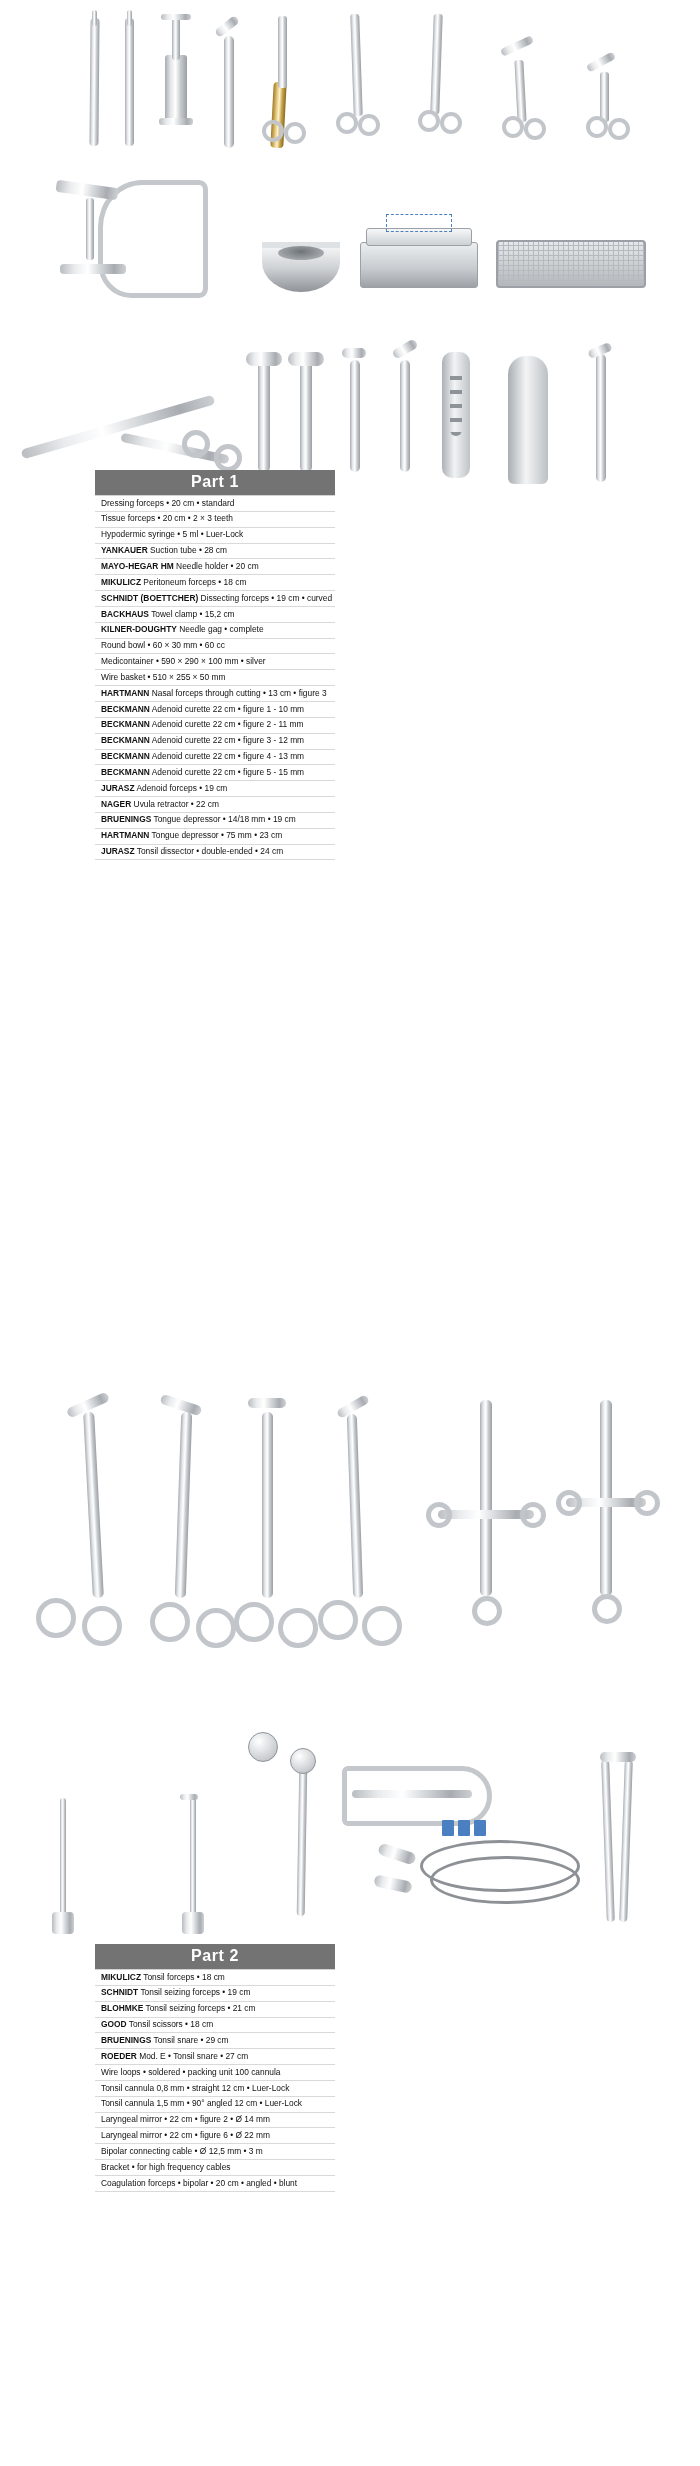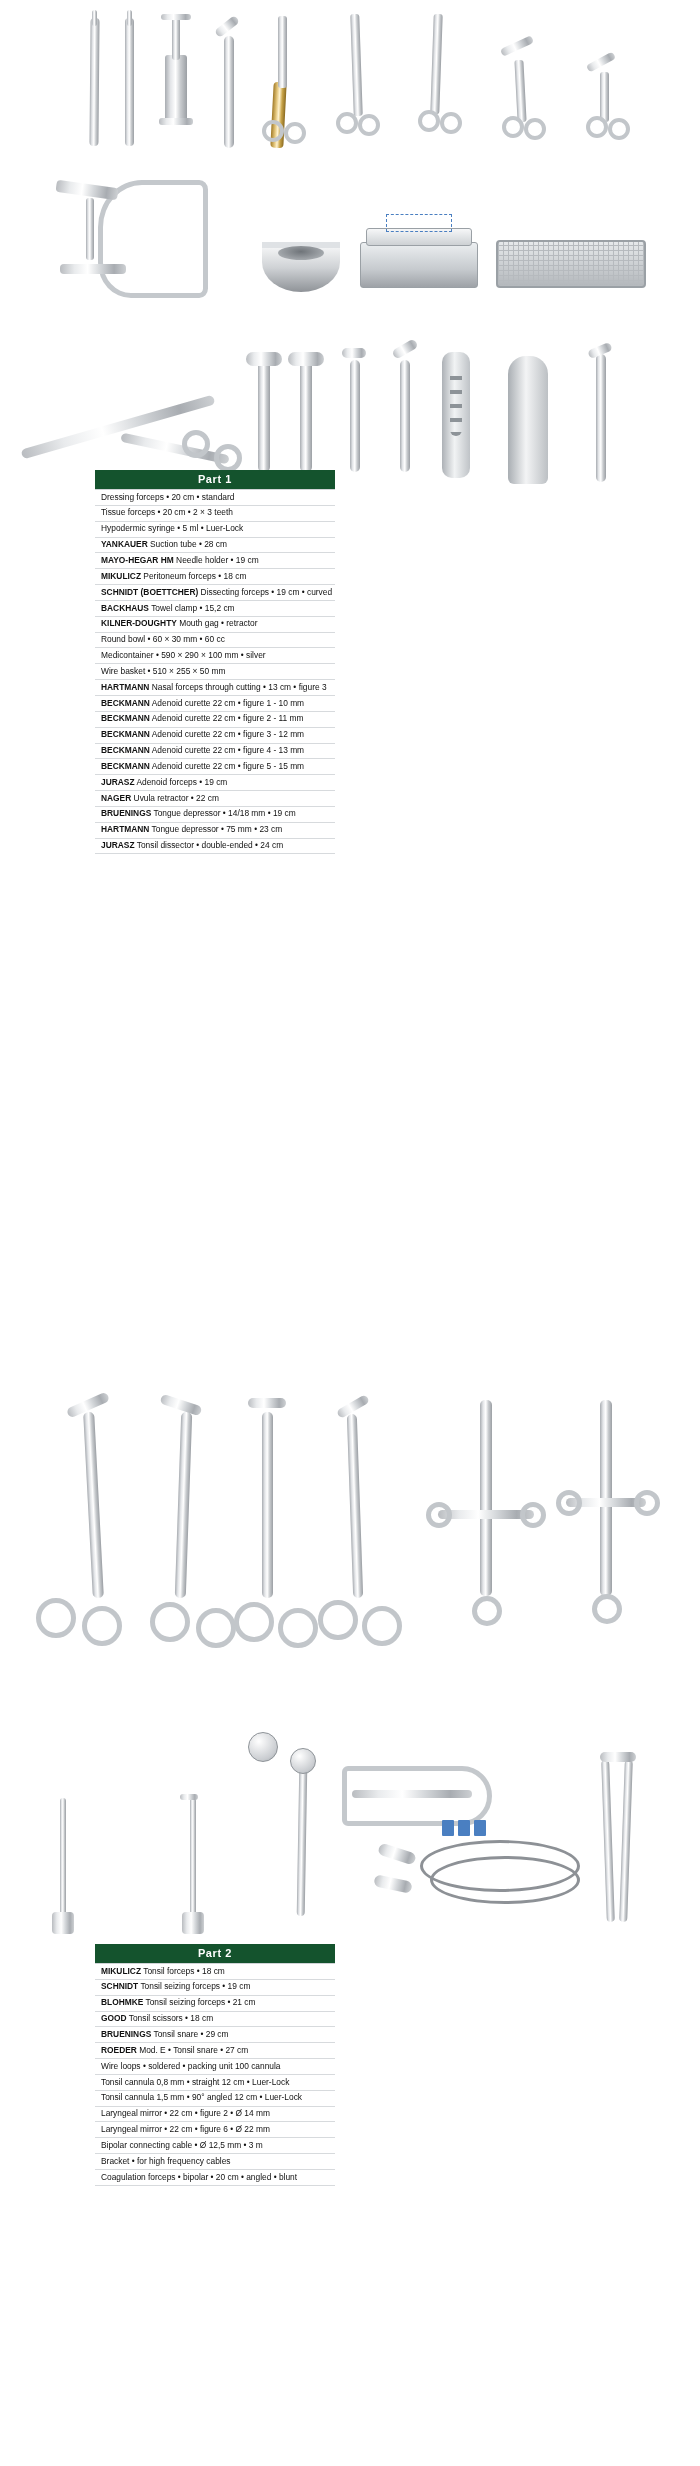--- a/index.html
+++ b/index.html
@@ -44,25 +44,25 @@
 
   
   .part-table {
     position: absolute;
     width: 240px;
     left: 95px;
     font-size: 8.4px;
     color: #111;
   }
   .part-header {
-    background: #14532d;
+    background: #737373;
     color: #fff;
     text-align: center;
     font-weight: bold;
-    font-size: 11px;
+    font-size: 16px;
     letter-spacing: .6px;
     padding: 3px 0 4px;
   }
   .part-rows { border-top: 1px solid #cfd3d6; }
   .part-row {
     border-bottom: 1px solid #d7dadd;
     padding: 2.6px 4px 2.6px 6px;
     line-height: 1.15;
     white-space: nowrap;
     overflow: hidden;
@@ -211,25 +211,25 @@
     <div class="instr" style="left:588px; top:20px; width:24px; height:9px; border-radius:5px; transform:rotate(-22deg);"></div>
   </div>
 
   <div class="part-table" style="top:470px;">
     <div class="part-header">Part 1</div>
     <div class="part-rows">
       <div class="part-row"><b></b> <span>Dressing forceps • 20 cm • standard</span></div>
       <div class="part-row"><b></b> <span>Tissue forceps • 20 cm • 2 × 3 teeth</span></div>
       <div class="part-row"><b></b> <span>Hypodermic syringe • 5 ml • Luer-Lock</span></div>
       <div class="part-row"><b>YANKAUER</b> <span>Suction tube • 28 cm</span></div>
-      <div class="part-row"><b>MAYO-HEGAR HM</b> <span>Needle holder • 19 cm</span></div>
+      <div class="part-row"><b>MAYO-HEGAR HM</b> <span>Needle holder • 20 cm</span></div>
       <div class="part-row"><b>MIKULICZ</b> <span>Peritoneum forceps • 18 cm</span></div>
       <div class="part-row"><b>SCHNIDT (BOETTCHER)</b> <span>Dissecting forceps • 19 cm • curved light</span></div>
       <div class="part-row"><b>BACKHAUS</b> <span>Towel clamp • 15,2 cm</span></div>
-      <div class="part-row"><b>KILNER-DOUGHTY</b> <span>Mouth gag • retractor</span></div>
+      <div class="part-row"><b>KILNER-DOUGHTY</b> <span>Needle gag • complete</span></div>
       <div class="part-row"><b></b> <span>Round bowl • 60 × 30 mm • 60 cc</span></div>
       <div class="part-row"><b></b> <span>Medicontainer • 590 × 290 × 100 mm • silver</span></div>
       <div class="part-row"><b></b> <span>Wire basket • 510 × 255 × 50 mm</span></div>
       <div class="part-row"><b>HARTMANN</b> <span>Nasal forceps through cutting • 13 cm • figure 3</span></div>
       <div class="part-row"><b>BECKMANN</b> <span>Adenoid curette 22 cm • figure 1 - 10 mm</span></div>
       <div class="part-row"><b>BECKMANN</b> <span>Adenoid curette 22 cm • figure 2 - 11 mm</span></div>
       <div class="part-row"><b>BECKMANN</b> <span>Adenoid curette 22 cm • figure 3 - 12 mm</span></div>
       <div class="part-row"><b>BECKMANN</b> <span>Adenoid curette 22 cm • figure 4 - 13 mm</span></div>
       <div class="part-row"><b>BECKMANN</b> <span>Adenoid curette 22 cm • figure 5 - 15 mm</span></div>
       <div class="part-row"><b>JURASZ</b> <span>Adenoid forceps • 19 cm</span></div>

